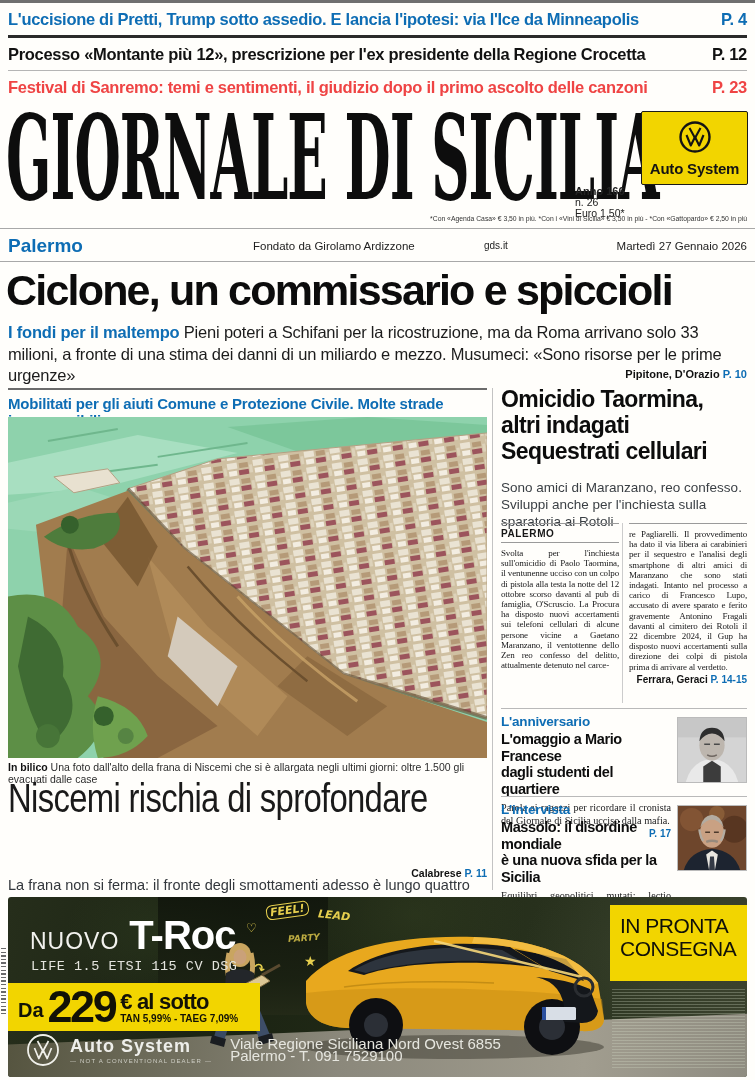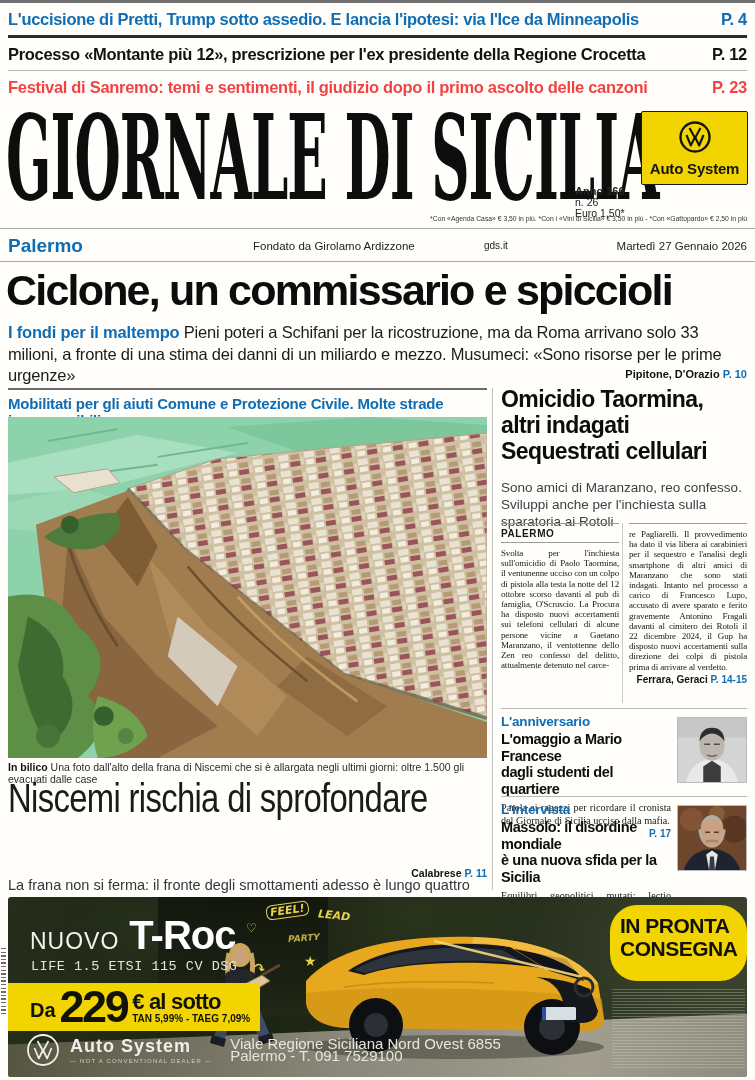--- a/index.html
+++ b/index.html
@@ -111,34 +111,34 @@
   .ad .pavement { position:absolute; left:0; right:0; bottom:0; height:72px;
         background:linear-gradient(95deg, #55543f 0%, #8b887b 45%, #a19d8f 78%, #8f8c80 100%);
         clip-path:polygon(0 55%, 100% 12%, 100% 100%, 0 100%); }
   .ad .garage { position:absolute; left:150px; top:0; width:170px; height:118px;
         background:linear-gradient(180deg, #10150c 0%, #1a2012 70%, #242a18 100%); opacity:.85; }
   .ad-title { position:absolute; left:22px; top:16px; color:#f2f2ee; display:flex; align-items:baseline; gap:10px; }
   .ad-title .nuovo { font-size:23px; letter-spacing:1px; font-weight:normal; }
   .ad-title .model { font-size:40px; font-weight:bold; letter-spacing:-1px; color:#ffffff; }
   .ad-trim { position:absolute; left:23px; top:62px; font-size:13.5px; letter-spacing:0.5px; color:#e4e4de;font-family:Liberation Mono, monospace; }
   .price-band { position:absolute; left:0; top:86px; width:252px; height:48px; background:#f2d500;
-        display:flex; align-items:center; padding:0 8px 0 22px; color:#121206; }
+        display:flex; align-items:center; padding:0 8px 0 10px; color:#121206; }
   .price-band .da { font-size:20px; font-weight:bold; margin:6px 4px 0 0; }
   .price-band .val { font-size:45px; font-weight:bold; letter-spacing:-2.5px; line-height:40px; }
   .price-band .sfx { display:flex; flex-direction:column; margin-left:5px; }
   .price-band .mese { font-size:22px; font-weight:bold; letter-spacing:-0.8px; line-height:22px; }
   .price-band .tan { font-size:10px; font-weight:bold; }
   .dealer-row { position:absolute; left:18px; top:136px; display:flex; align-items:center; gap:10px; color:#eeeeea; }
   .dealer-row .roundel { width:34px; height:34px; }
   .dealer-name { font-size:18px; font-weight:bold; letter-spacing:1px; }
   .dealer-tag { font-size:6px; letter-spacing:1.2px; color:#cfcfc6; margin-top:1px; text-align:center; }
   .dealer-addr { font-size:15px; line-height:12px; color:#e6e6df; margin-left:8px; }
   .avail-box { position:absolute; left:602px; top:8px; width:137px; height:76px; background:#f2d500;
-        color:#111108; font-size:21px; line-height:23px; font-weight:bold; letter-spacing:-0.5px;
-        padding:9px 0 0 10px;border-radius:27px; }
+        color:#111108; font-size:21px; line-height:23px; font-weight:normal; letter-spacing:-0.5px;
+        padding:9px 0 0 10px; }
   .legal { position:absolute; left:604px; top:92px; width:133px; height:80px; opacity:.75;
         background:repeating-linear-gradient(to bottom, rgba(215,224,203,0.38) 0 1px, transparent 1px 3px); }
   .doodle { position:absolute; color:#e6cf4e; font-size:11px; font-weight:bold;
         font-family:"DejaVu Sans", sans-serif; font-style:italic; }
   .car-wrap { position:absolute; left:276px; top:10px; width:336px; height:158px; }
   .guitarist { position:absolute; left:188px; top:42px; width:96px; height:126px; }
   .reg-strip { position:absolute; left:1px; top:948px; width:5px; height:66px;
         background:repeating-linear-gradient(to bottom, #6a6a6a 0 1.5px, transparent 1.5px 3.6px); }
 </style>
 </head>

